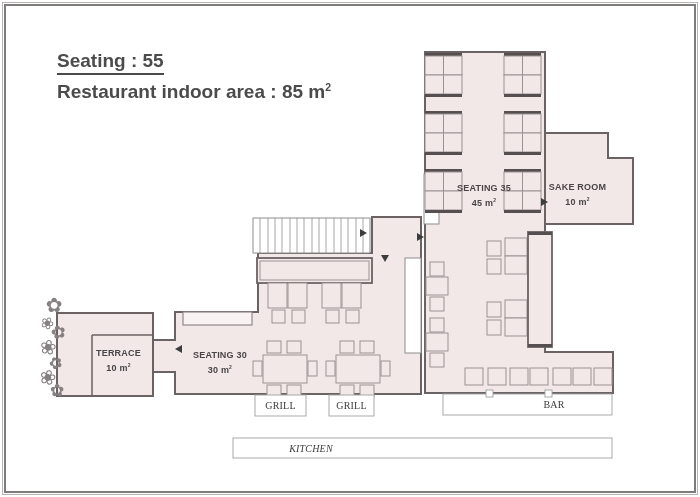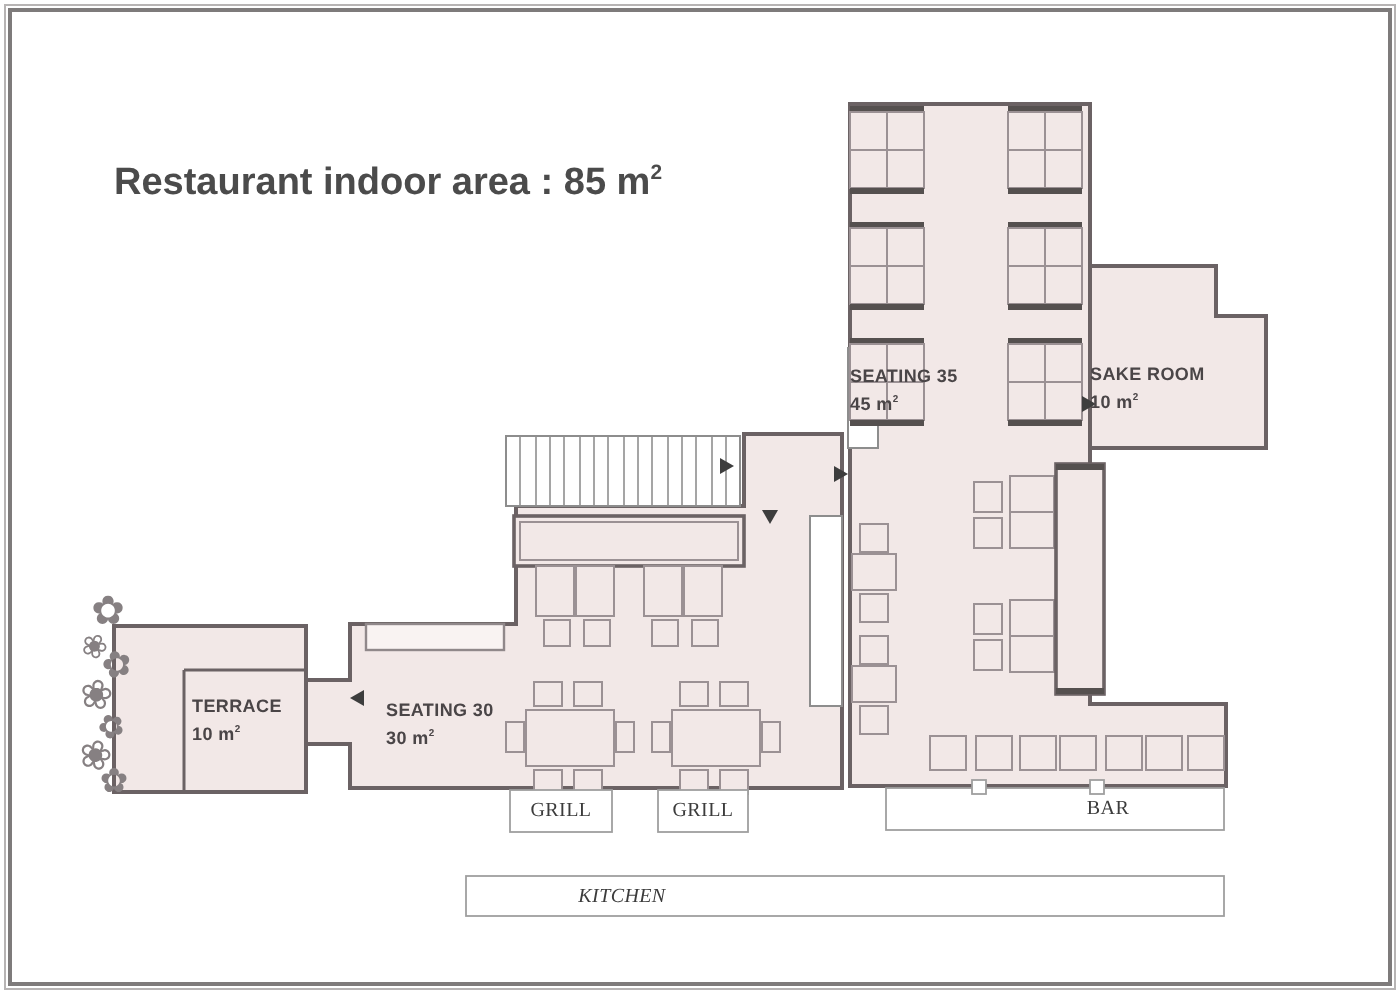--- a/index.html
+++ b/index.html
@@ -19,22 +19,22 @@
   .counter-inner{fill:none;stroke:#9b9194;stroke-width:1;}
   .stationbox{fill:#ffffff;stroke:#9f9f9f;stroke-width:0.9;}
   .tread{stroke:#8f8f8f;stroke-width:0.8;}
   .divider{stroke:#9b9194;stroke-width:1;}
   .wall-line{stroke:#6b6264;stroke-width:1.5;}
   .arrow{fill:#3d3d3d;}
   .flower{fill:#868082;font-family:"DejaVu Sans",sans-serif;}
 
   
   .lbl{position:absolute;color:#4a4547;font-weight:bold;}
-  .room-lbl{font-size:9px;line-height:11.5px;letter-spacing:0.2px;text-align:left;}
-  .left-al{text-align:left;}
+  .room-lbl{font-size:9px;line-height:11.5px;letter-spacing:0.2px;text-align:center;}
+  .left-al{text-align:center;}
   .station-lbl{position:absolute;font-family:"Liberation Serif",serif;font-weight:normal;
                font-size:10px;color:#3c3c3c;display:flex;align-items:center;justify-content:center;
                letter-spacing:0.2px;}
   .title1{left:57px;top:50px;font-size:19px;color:#4b4b4b;}
   .title1 .u{display:inline-block;border-bottom:2px solid #4b4b4b;padding-bottom:1px;}
   .title2{left:57px;top:81px;font-size:19px;color:#4b4b4b;}
   sup{font-size:0.55em;}
 
   .lbl-s35{left:425px;top:183px;width:118px;}
   .lbl-sake{left:545px;top:182px;width:65px;}
@@ -170,20 +170,23 @@
       <polygon points="182,345 182,353 175,349" class="arrow"></polygon>
       <text class="flower" font-size="20" text-anchor="middle" transform="translate(54,312) rotate(0)">✿</text>
       <text class="flower" font-size="16" text-anchor="middle" transform="translate(45,328) rotate(25)">❀</text>
       <text class="flower" font-size="18" text-anchor="middle" transform="translate(60,338) rotate(-15)">✿</text>
       <text class="flower" font-size="20" text-anchor="middle" transform="translate(47,354) rotate(10)">❀</text>
       <text class="flower" font-size="16" text-anchor="middle" transform="translate(58,368) rotate(-25)">✿</text>
       <text class="flower" font-size="20" text-anchor="middle" transform="translate(46,384) rotate(15)">❀</text>
       <text class="flower" font-size="17" text-anchor="middle" transform="translate(57,396) rotate(0)">✿</text>
     </svg>
 
+  <div class="lbl title1">
+    <span class="u">Seating : 55</span>
+  </div>
   <div class="lbl title2">
     <span>Restaurant indoor area : 85 m</span><sup>2</sup>
   </div>
 
   <div class="lbl room-lbl lbl-s35">
     <div>SEATING 35</div>
     <div><span>45 m</span><sup>2</sup></div>
   </div>
 
   <div class="lbl room-lbl lbl-sake">

